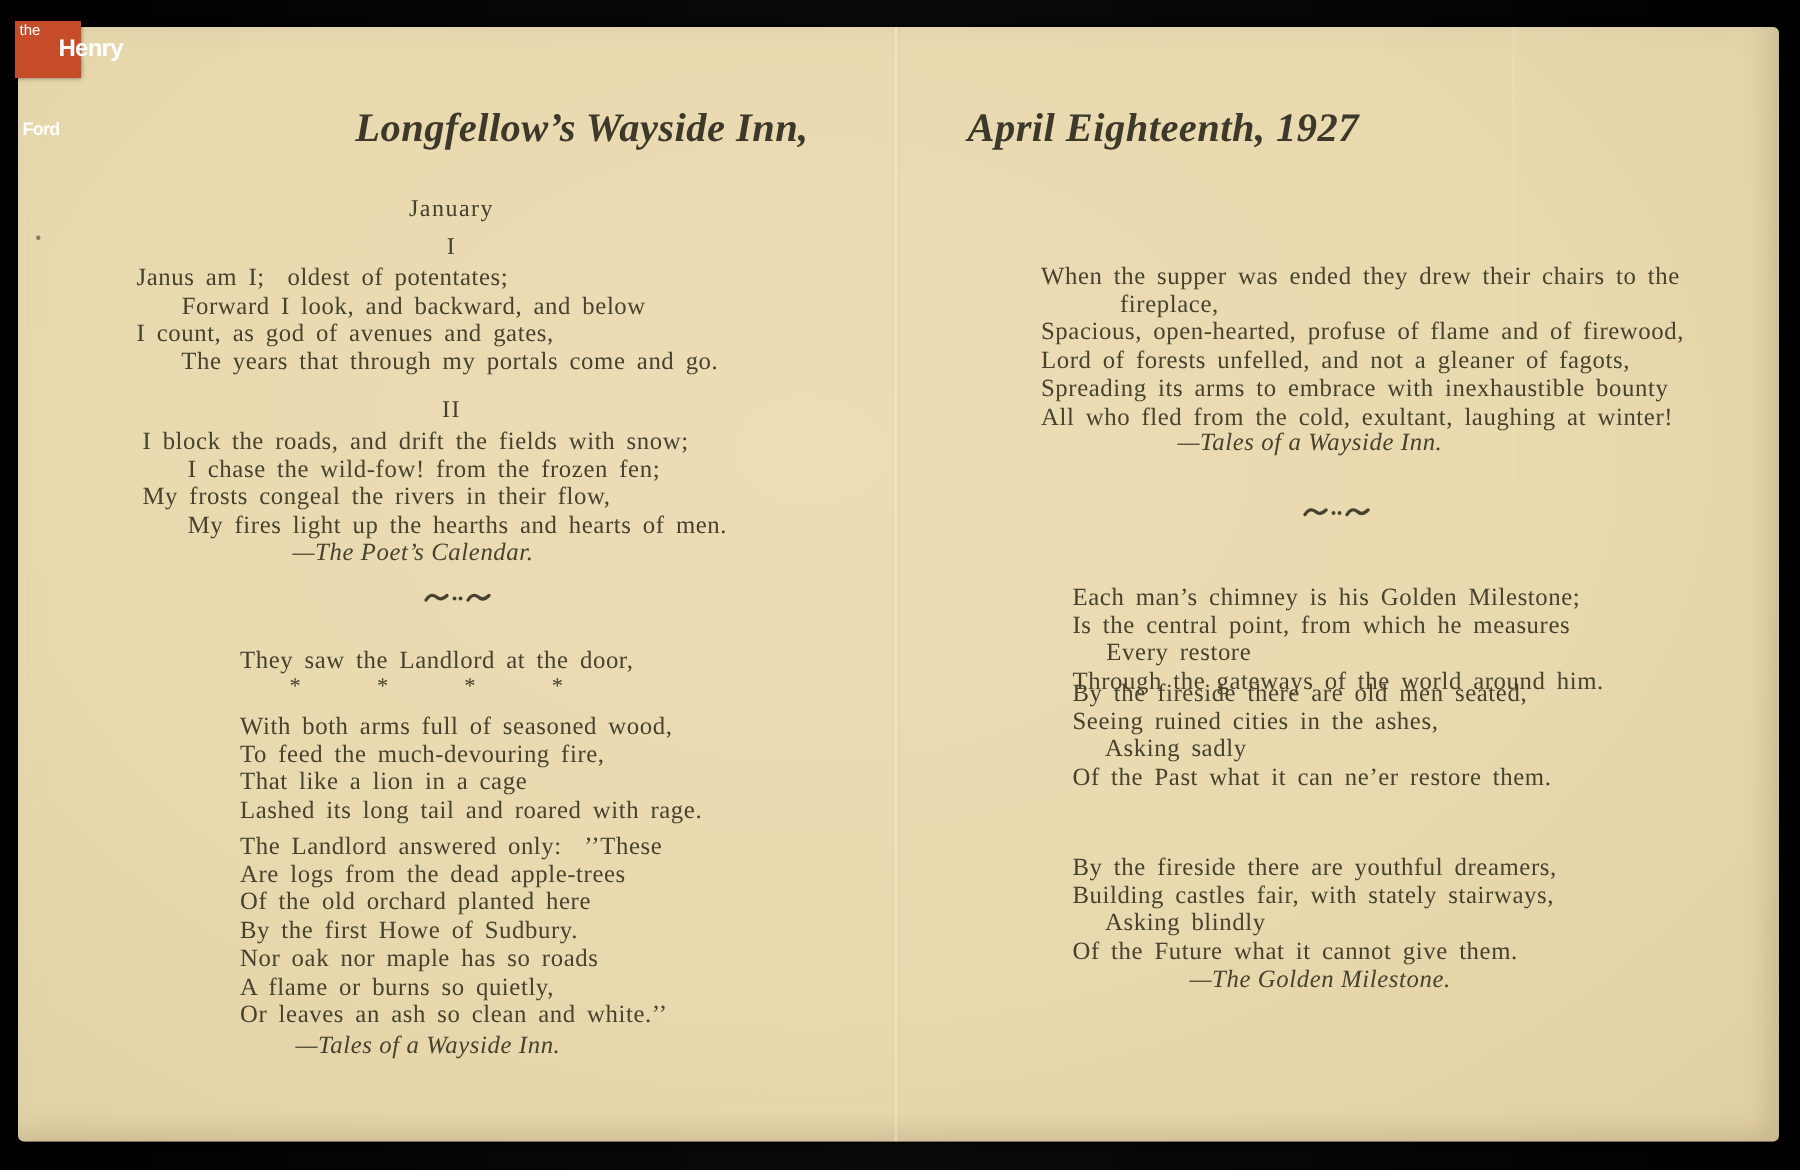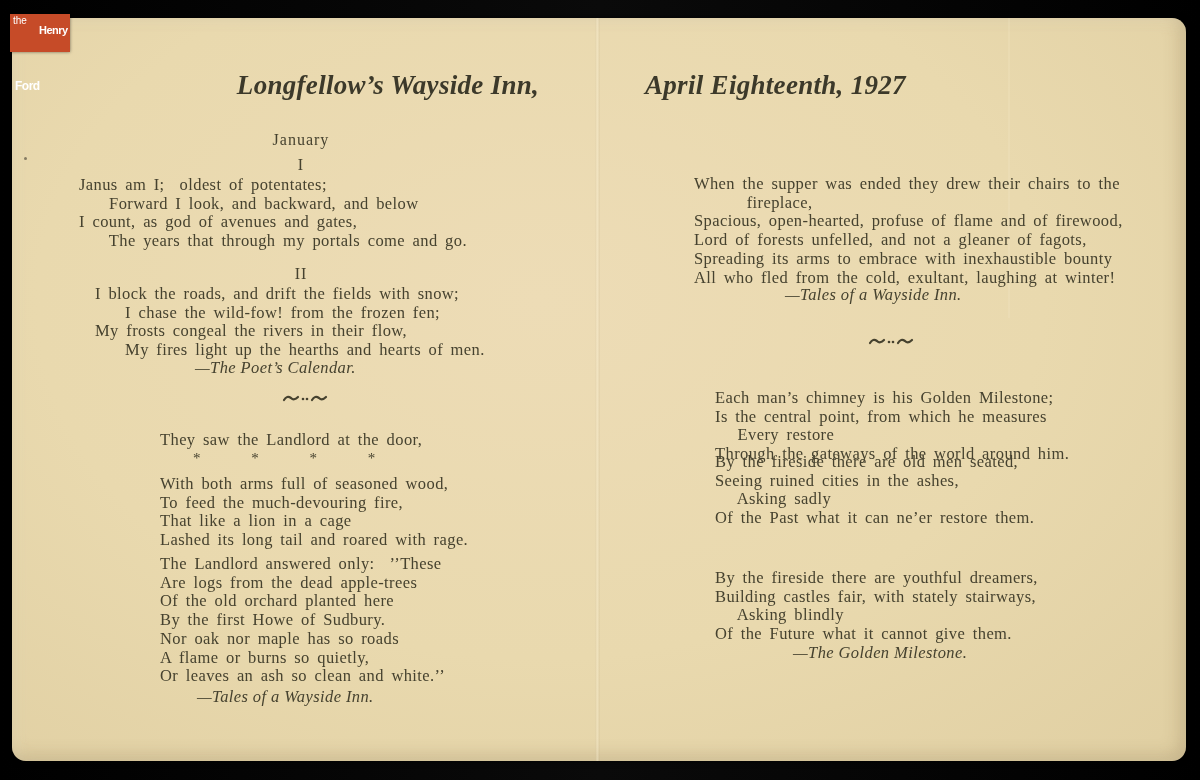--- a/index.html
+++ b/index.html
@@ -4,46 +4,46 @@
 <style>
   html, body { margin:0; padding:0; background:#060606; }
   .stage {
     position:relative; width:1200px; height:780px; overflow:hidden;
     background:linear-gradient(90deg,#000 0%,#0a0a0a 50%,#000 100%);
     font-family:"Liberation Serif", serif;
   }
   .paper {
     position:absolute; left:12px; top:18px; width:1174px; height:743px;
     background:radial-gradient(ellipse at 45% 38%, #eddcb6 0%, #e9d9ae 55%, #e0cfa2 100%);
-    border-radius:14px;
+    border-radius:4px;
     box-shadow: inset -5px -4px 18px rgba(95,75,40,.22),
                 inset 4px 3px 14px rgba(255,250,230,.25),
                 0 0 6px rgba(0,0,0,.8);
     color:#45412f;
     font-family:Liberation Serif, serif;
   }
   .fold {
     position:absolute; left:583px; top:0; width:5px; height:743px;
     background:linear-gradient(90deg, rgba(120,95,50,.10), rgba(255,248,225,.55) 45%, rgba(120,95,50,.14));
     opacity:.6;
   }
   .crease-right {
     position:absolute; left:996px; top:0; width:2px; height:300px;
     background:rgba(255,248,225,.5); opacity:.25;
   }
   .speck { position:absolute; left:12px; top:139px; width:3px; height:3px;
     border-radius:50%; background:#6b6450; opacity:.8; }
   .logo {
-    position:absolute; left:10px; top:14px; width:60px; height:38px;
+    position:absolute; left:10px; top:14px; width:44px; height:38px;
     background:#c64b28; z-index:5; color:#fff;
     font-family:"Liberation Sans", sans-serif;
     box-shadow:0 0 3px rgba(0,0,0,.5);
   }
   .logo .the   { position:absolute; left:3px;  top:1px;  font-size:10px; font-weight:400; }
-  .logo .henry { position:absolute; left:13px; top:10px; font-size:11px; font-weight:700; letter-spacing:-.5px;padding-left:16px; }
+  .logo .henry { position:absolute; left:13px; top:10px; font-size:16px; font-weight:700; letter-spacing:-.5px;padding-left:16px; }
   .logo .ford  { position:absolute; left:5px;  top:21px; font-size:12px; font-weight:700; letter-spacing:-.5px;margin-top:44px; }
   .abs { position:absolute; }
   .page-title {
     font-style:italic; font-weight:600; font-size:27px; color:#3c392a;
     letter-spacing:.3px; white-space:nowrap;
   }
   .center { text-align:center; }
   .heading { font-size:16px; letter-spacing:1px; color:#46422f; }
   .poem {
     font-size:16.5px; line-height:18.7px; white-space:pre;
@@ -72,21 +72,21 @@
     <div class="crease-right"></div>
     <div class="speck"></div>
 
     <div>
       <div class="abs page-title center" style="left:176px; top:52px; width:400px;">Longfellow’s Wayside Inn,</div>
 
       <div class="abs heading center" style="left:139px; top:113px; width:300px;">January</div>
 
       <div class="abs heading center" style="left:139px; top:138px; width:300px;">I</div>
 
-      <div class="abs poem" style="left:67px; top:158px;">Janus am I;  oldest of potentates;
+      <div class="abs poem" style="left:79px; top:158px;">Janus am I;  oldest of potentates;
     Forward I look, and backward, and below
 I count, as god of avenues and gates,
     The years that through my portals come and go.</div>
 
       <div class="abs heading center" style="left:139px; top:247px; width:300px;">II</div>
 
       <div class="abs poem" style="left:83px; top:267px;">I block the roads, and drift the fields with snow;
     I chase the wild-fow! from the frozen fen;
 My frosts congeal the rivers in their flow,
     My fires light up the hearths and hearts of men.</div>

